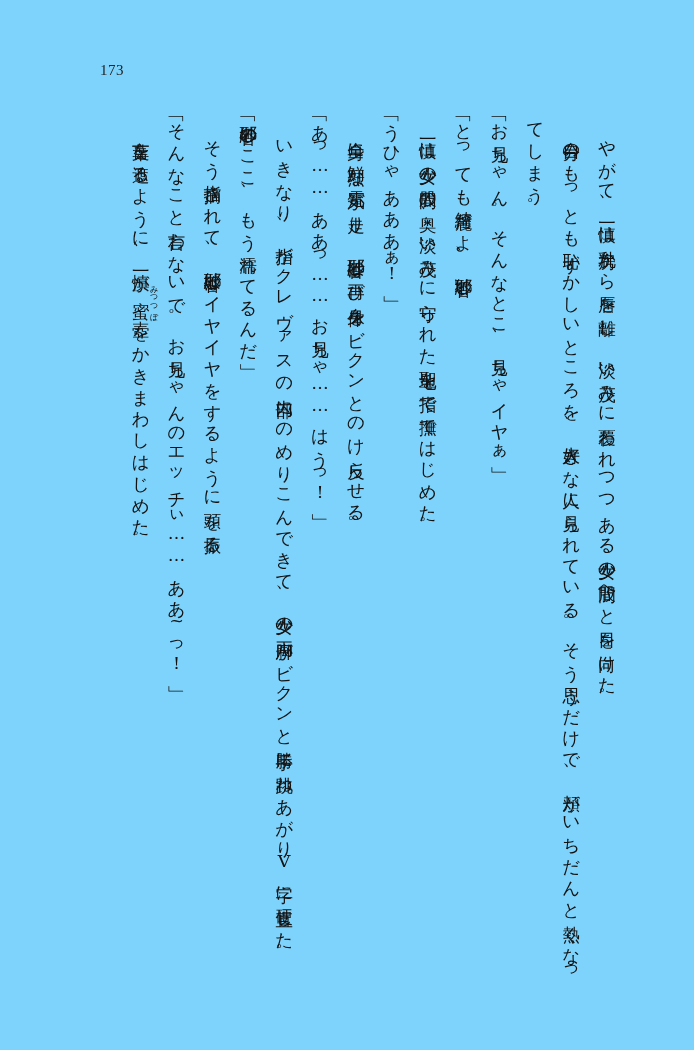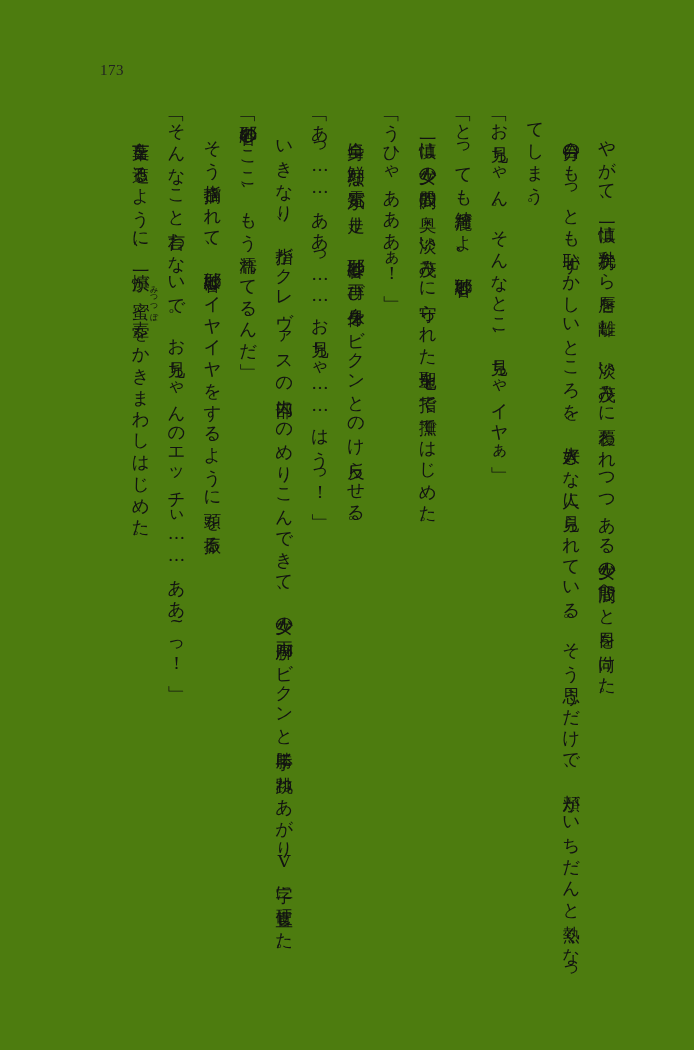--- a/index.html
+++ b/index.html
@@ -8,21 +8,21 @@
     background: #ffffff;
   }
   body {
     font-family: "Liberation Serif", "DejaVu Serif", serif;
     color: #1a1a1a;
   }
   #page {
     position: relative;
     width: 694px;
     height: 1050px;
-    background: #4d7c0f;
+    background: #7dd3fc;
     overflow: hidden;
   }
   #page-number {
     position: absolute;
     top: 62px;
     left: 100px;
     font-size: 15px;
     letter-spacing: 0.5px;
     color: #222;
     font-family: "Liberation Serif", serif;

